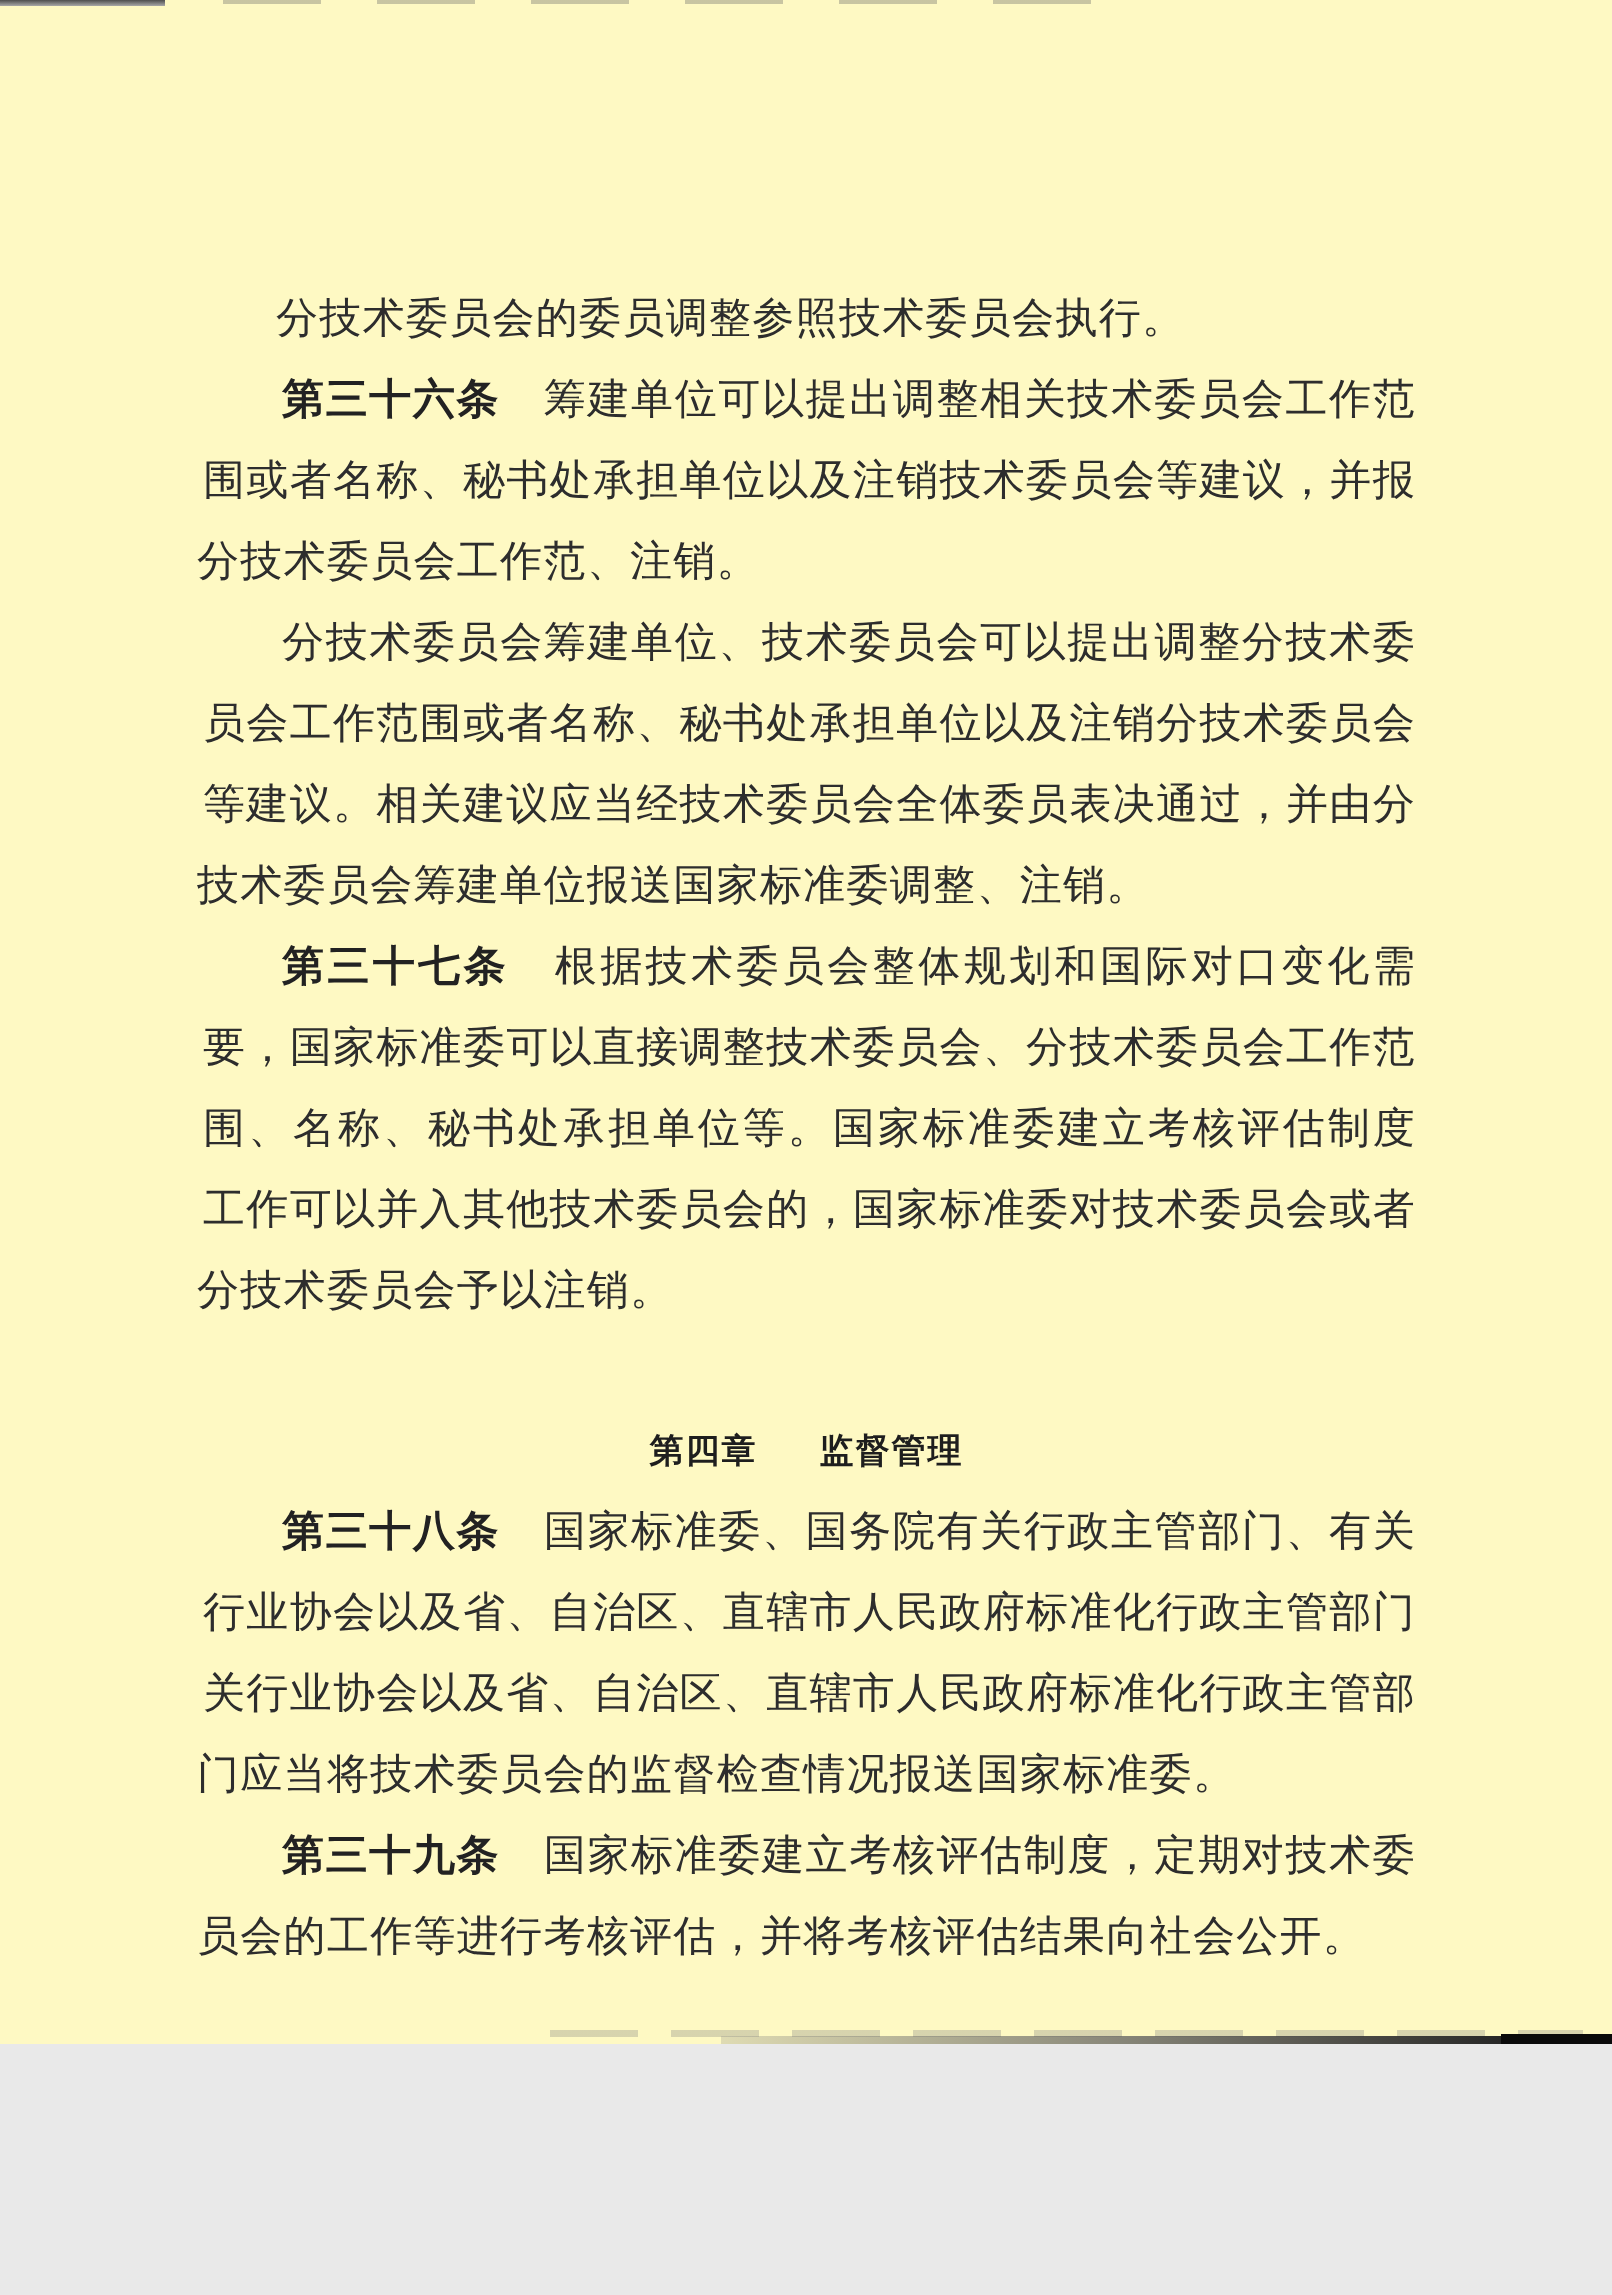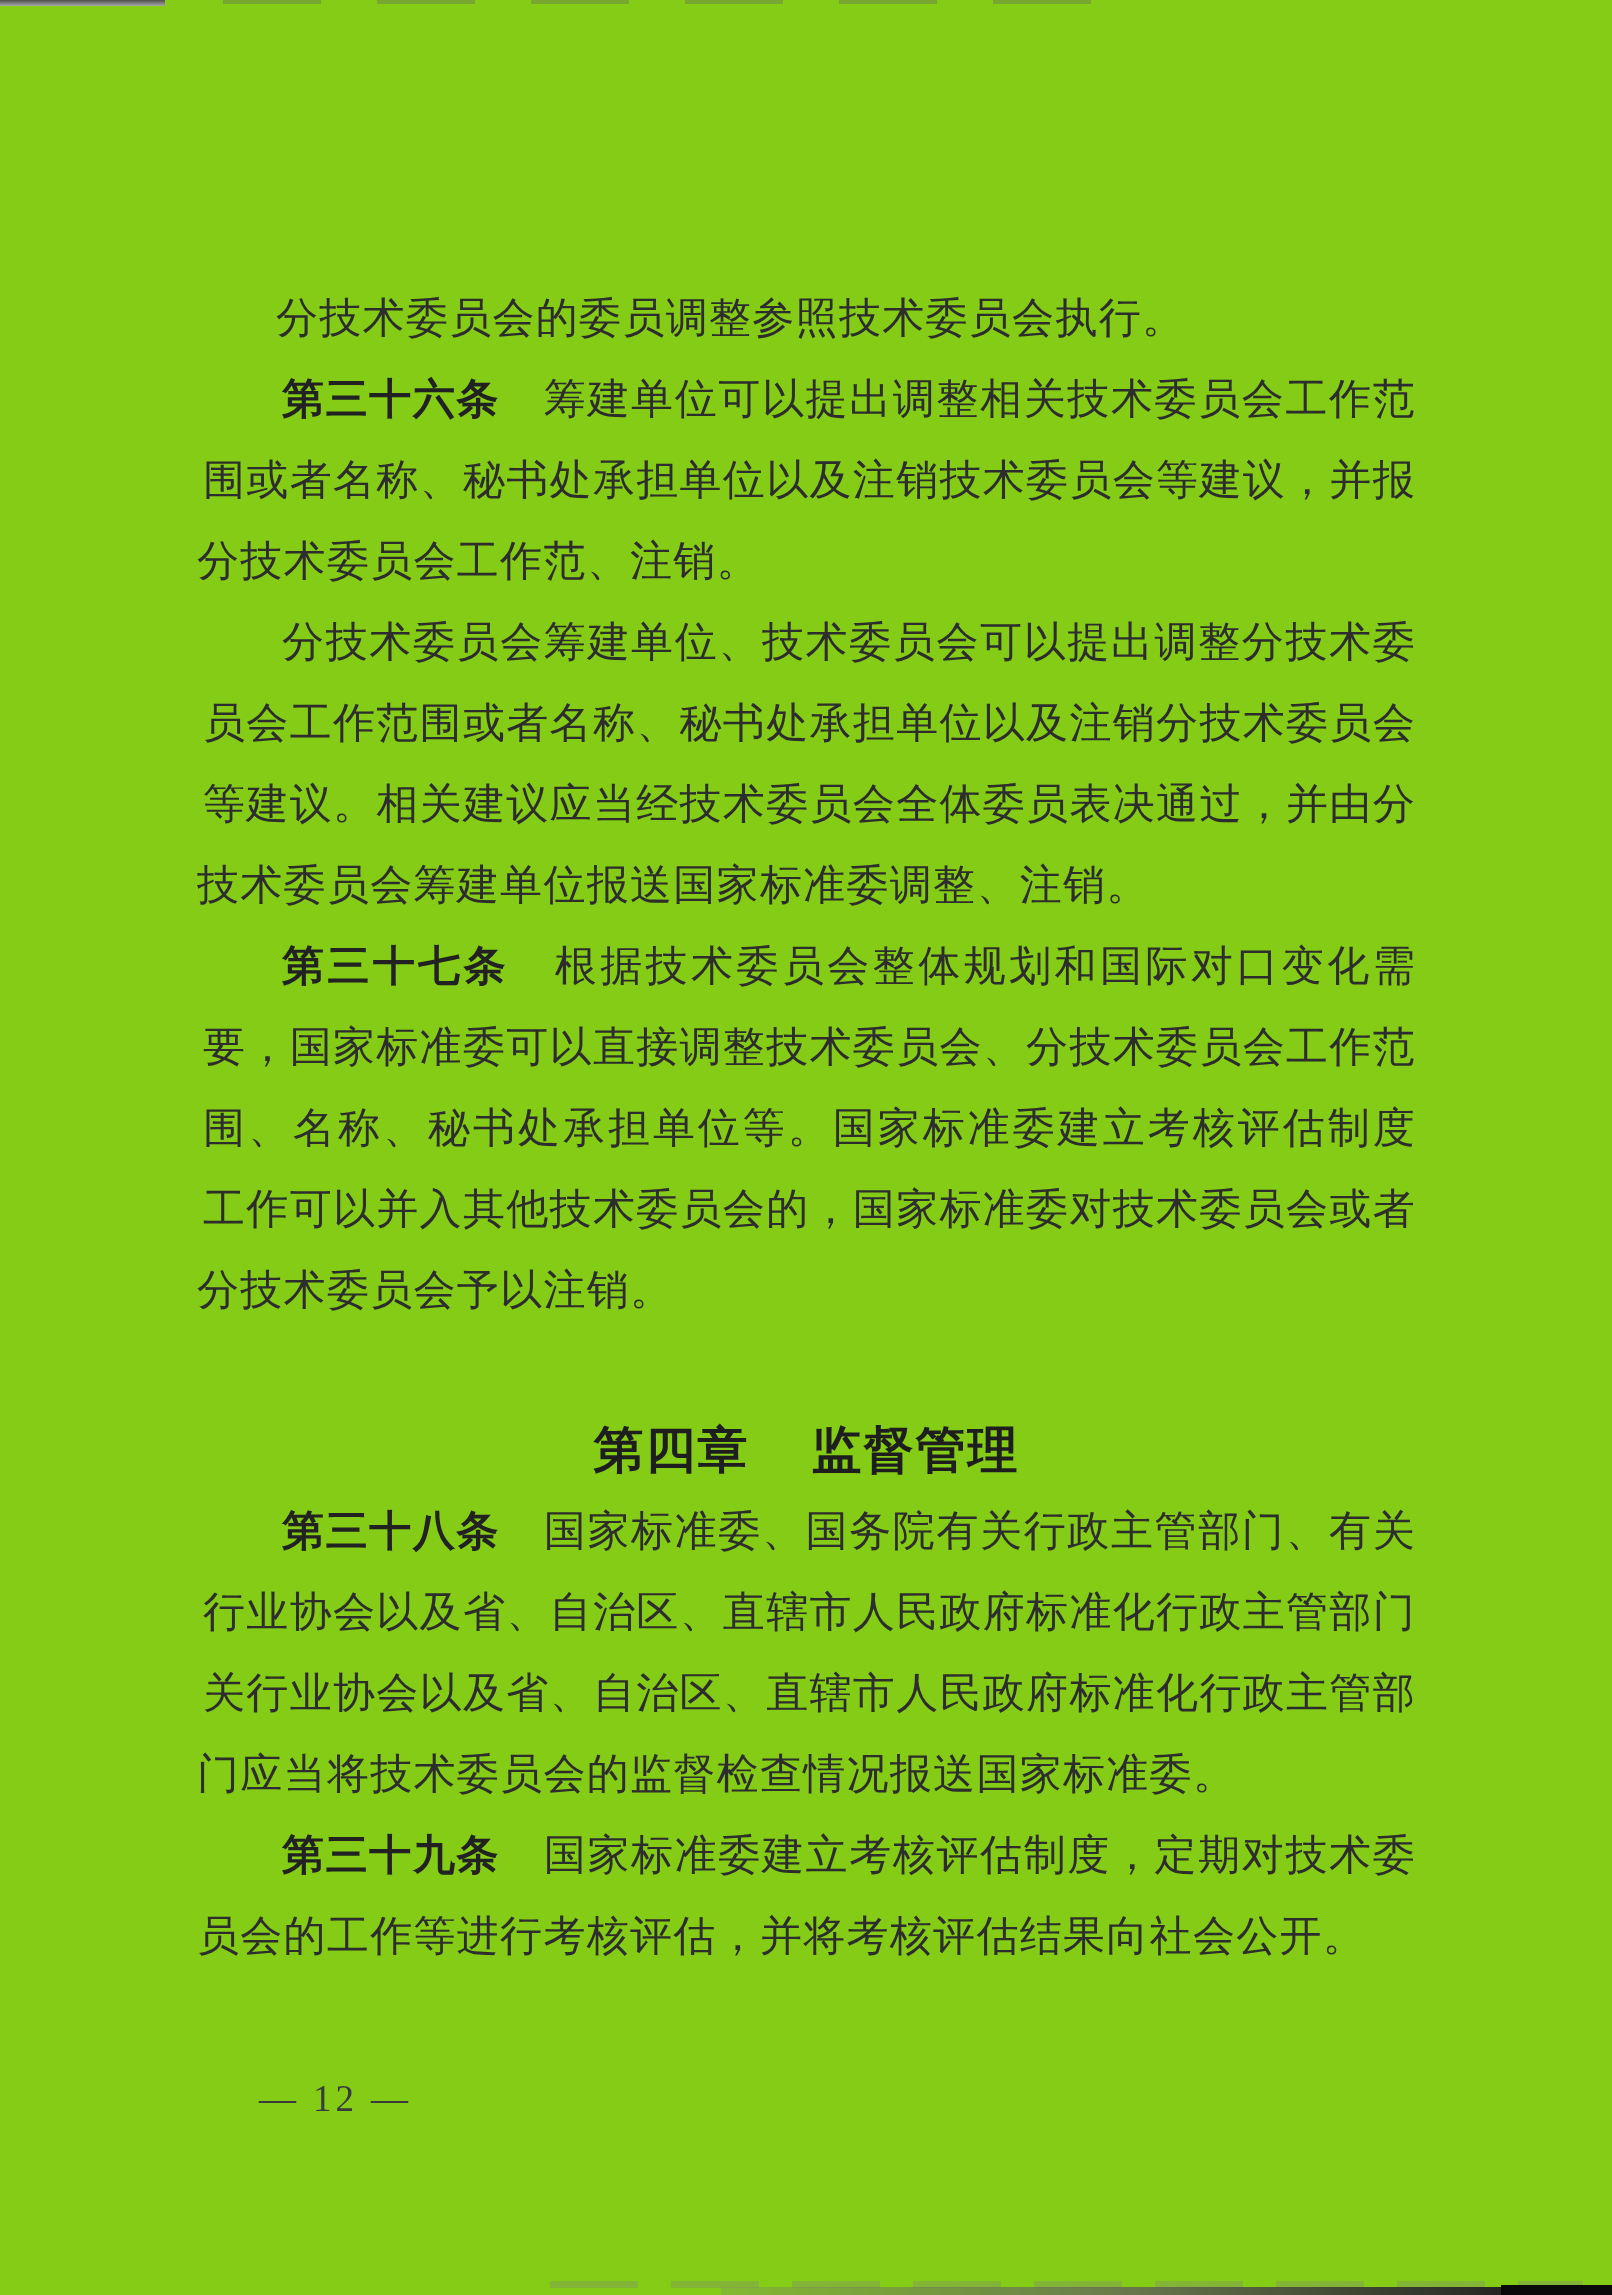--- a/index.html
+++ b/index.html
@@ -3,22 +3,22 @@
 <meta charset="utf-8">
 <style>
   html, body {
     margin: 0;
     padding: 0;
     background: #e9e9e9;
   }
   .page {
     position: relative;
     width: 1612px;
-    height: 2295px;
-    background: #84cc16;
+    height: 2044px;
+    background: #fef9c3;
     overflow: hidden;
     font-family: "Liberation Serif", "DejaVu Serif", serif;
   }
 
   
   .text-block {
     position: absolute;
     left: 197px;
     top: 278px;
     width: 1219px;
@@ -43,21 +43,21 @@
   }
 
   
   .chapter-heading {
     height: 81px;
     line-height: 81px;
     margin-top: 79px;
     text-align: center;
     font-family: "Liberation Sans", "DejaVu Sans", sans-serif;
     font-weight: 700;
-    font-size: 50px;
+    font-size: 34px;
     letter-spacing: 2px;
     color: #1e1e1e;
   }
   .chapter-heading .chapter-title { margin-left: 62px; }
 
   
   .page-number {
     position: absolute;
     left: 259px;
     top: 2058px;

